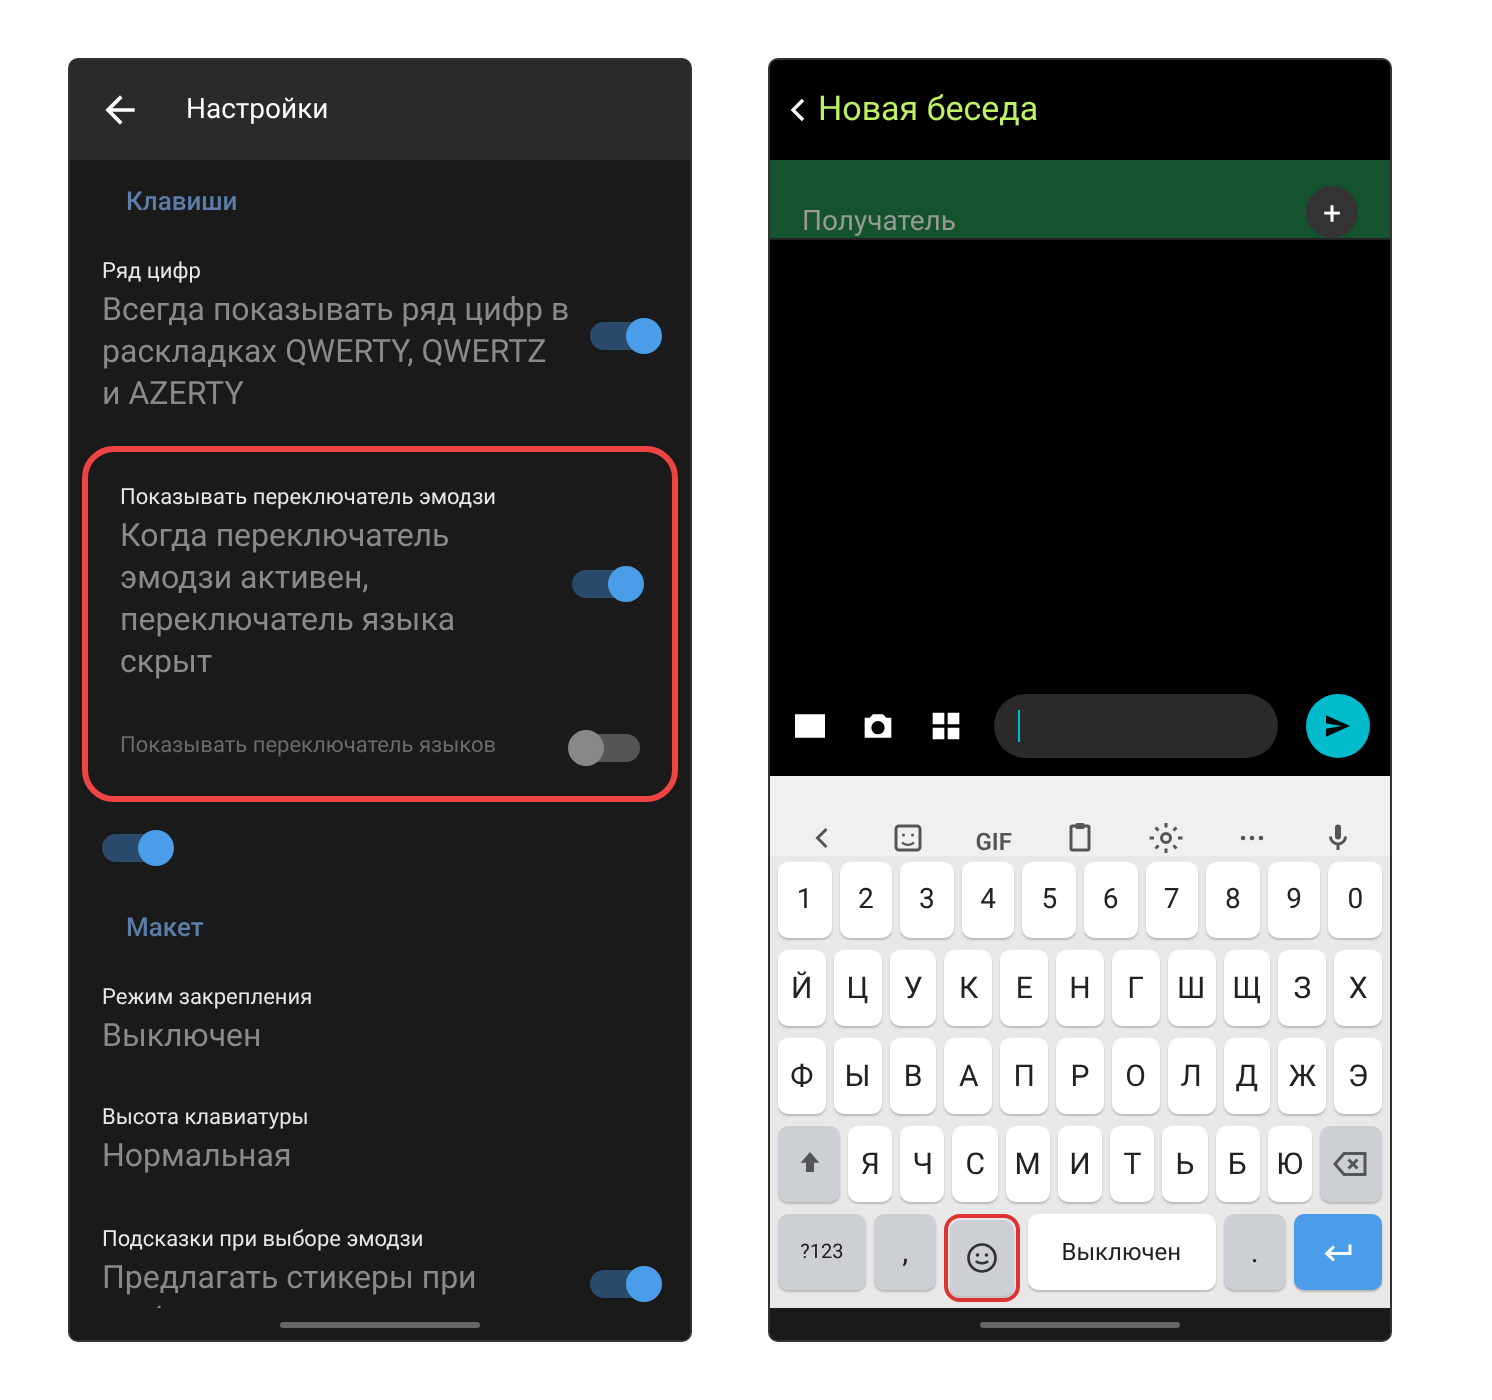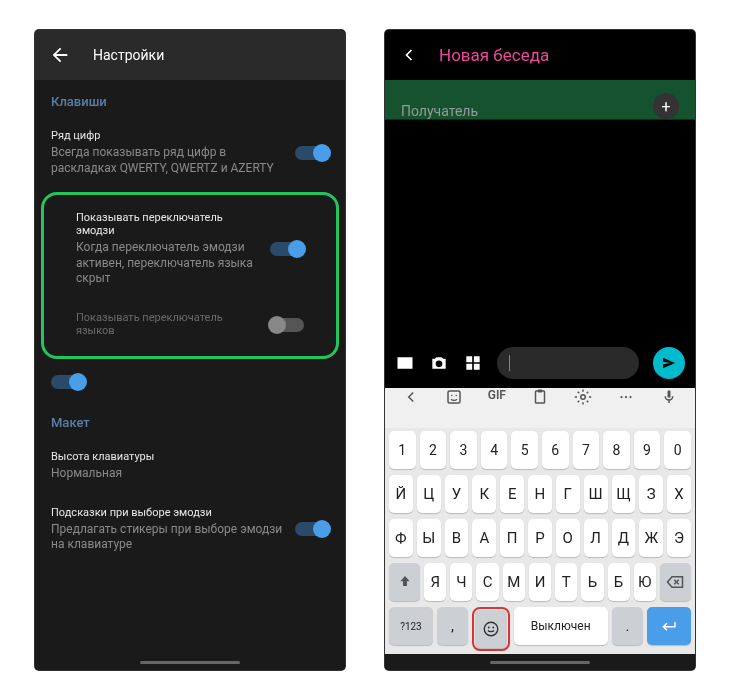--- a/index.html
+++ b/index.html
@@ -2,50 +2,50 @@
 <html><head>
 <meta charset="utf-8">
 <style>
 *{margin:0;padding:0;box-sizing:border-box;font-family:Roboto,Arial,sans-serif}
 body{background:#fff;width:746px;height:700px;display:flex;gap:40px;padding:30px 35px}
 .phone{width:310px;height:640px;background:#1a1a1a;border-radius:4px;overflow:hidden;display:flex;flex-direction:column;box-shadow:0 0 0 1px #333}
 .header{height:50px;display:flex;align-items:center;padding:0 14px;background:#2a2a2a;color:#fff;gap:22px}
 .header svg{width:22px;height:22px;fill:#fff}
 .header h1{font-size:14px;font-weight:400}
 .content{flex:1;overflow:hidden}
-.section-label{color:#5a7ea8;font-size:13px;padding:14px 16px 8px;font-weight:500}
+.section-label{color:#5a7ea8;font-size:13px;padding:14px 28px 8px;font-weight:500}
 .item{padding:12px 16px;display:flex;align-items:center;gap:10px}
 .item-text{flex:1}
 .item-title{color:#e8e8e8;font-size:11px;margin-bottom:3px}
-.item-sub{color:#8a8a8a;font-size:12px;line-height:1.3}
+.item-sub{color:#8a8a8a;font-size:16px;line-height:1.3}
 .item-title.disabled{color:#6a6a6a}
 .toggle{width:34px;height:14px;border-radius:10px;position:relative;flex-shrink:0}
 .toggle::after{content:'';position:absolute;width:18px;height:18px;border-radius:50%;top:-2px}
 .toggle.on{background:#2a4a6a}
 .toggle.on::after{background:#4a9de8;right:-2px}
 .toggle.off{background:#555}
 .toggle.off::after{background:#888;left:-2px}
-.highlight{border:3px solid #22c55e;border-radius:16px;margin:4px 6px;padding:4px 16px}
+.highlight{border:3px solid #ef4444;border-radius:16px;margin:4px 6px;padding:4px 0}
 .nav-bar{height:16px;background:#1a1a1a;display:flex;justify-content:center;align-items:center}
 .nav-bar::after{content:'';width:100px;height:3px;background:#666;border-radius:2px}
 
-.chat-header{height:50px;display:flex;align-items:center;padding:0 14px;background:#000;color:#ec4899;gap:20px}
+.chat-header{height:50px;display:flex;align-items:center;padding:0 4px;background:#000;color:#bef264;}
 .chat-header svg{width:20px;height:20px;fill:#fff}
 .recipient{height:40px;display:flex;align-items:flex-end;justify-content:space-between;padding:0 16px;background:#14532d;color:#999;font-size:14px;border-bottom:1px solid #222}
 .plus-btn{width:26px;height:26px;border-radius:50%;background:#333;display:flex;align-items:center;justify-content:center;color:#fff;font-size:16px}
 .chat-body{flex:1;background:#000}
 .input-bar{height:50px;background:#000;display:flex;align-items:center;padding:0 10px;gap:14px}
 .input-bar svg{width:20px;height:20px;fill:#fff}
 .msg-input{flex:1;height:32px;background:#2a2a2a;border-radius:16px;display:flex;align-items:center;padding:0 12px}
 .cursor{width:1px;height:16px;background:#0bc}
 .send{width:32px;height:32px;border-radius:50%;background:#0bc;display:flex;align-items:center;justify-content:center}
 .send svg{width:16px;fill:#000}
 
 .kb{background:#e8e8e8;display:flex;flex-direction:column}
-.kb-tools{height:40px;display:flex;align-items:flex-start;padding:0 6px;gap:4px;background:#f0f0f0}
+.kb-tools{height:40px;display:flex;align-items:flex-end;padding:0 6px;gap:4px;background:#f0f0f0}
 .kb-tools>div{flex:1;display:flex;align-items:center;justify-content:center;color:#555;font-size:12px;font-weight:600}
 .kb-tools svg{width:18px;height:18px;fill:#555}
 .kb-row{display:flex;gap:4px;padding:3px 4px}
 .key{flex:1;height:38px;background:#fff;border-radius:5px;display:flex;align-items:center;justify-content:center;font-size:15px;color:#222;box-shadow:0 1px 1px rgba(0,0,0,.2)}
 .key.num{font-size:14px}
 .key.fn{background:#ccd0d4}
 .key.wide{flex:1.4}
 .key.space{flex:3;font-size:12px}
 .key.enter{flex:1.4;background:#4a9de8}
 .key.enter svg{fill:#fff;width:18px}
@@ -85,20 +85,26 @@
         </div>
         <div class="toggle off"></div>
       </div>
     </div>
     <div class="item">
       <div class="toggle on"></div>
     </div>
     <div class="section-label">Макет</div>
     <div class="item">
       <div class="item-text">
+        <div class="item-title">Режим закрепления</div>
+        <div class="item-sub">Выключен</div>
+      </div>
+    </div>
+    <div class="item">
+      <div class="item-text">
         <div class="item-title">Высота клавиатуры</div>
         <div class="item-sub">Нормальная</div>
       </div>
     </div>
     <div class="item">
       <div class="item-text">
         <div class="item-title">Подсказки при выборе эмодзи</div>
         <div class="item-sub">Предлагать стикеры при выборе эмодзи на клавиатуре</div>
       </div>
       <div class="toggle on"></div>

